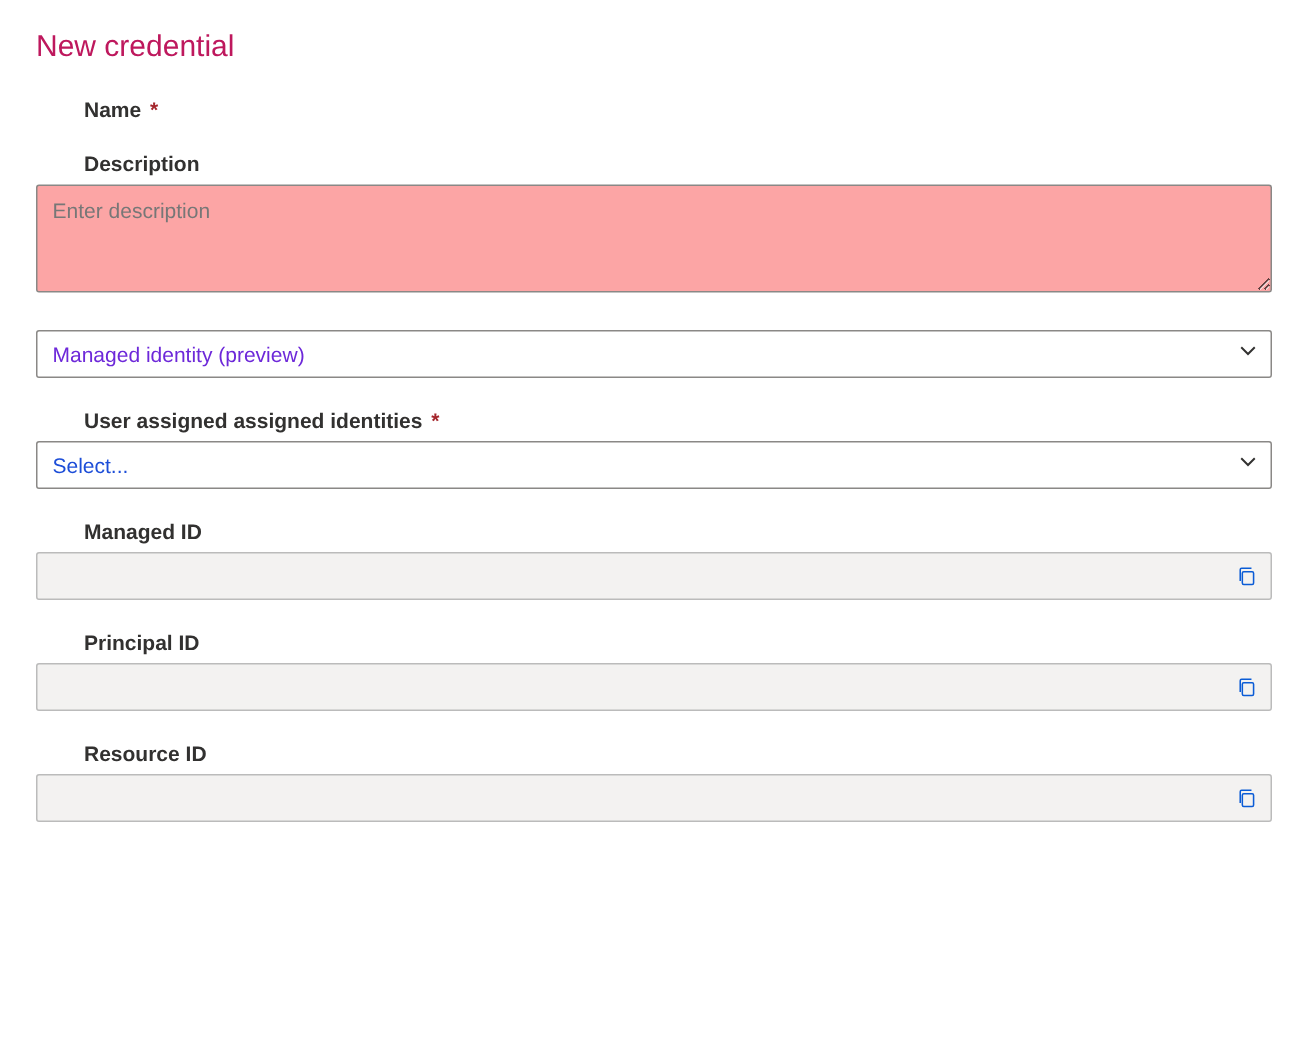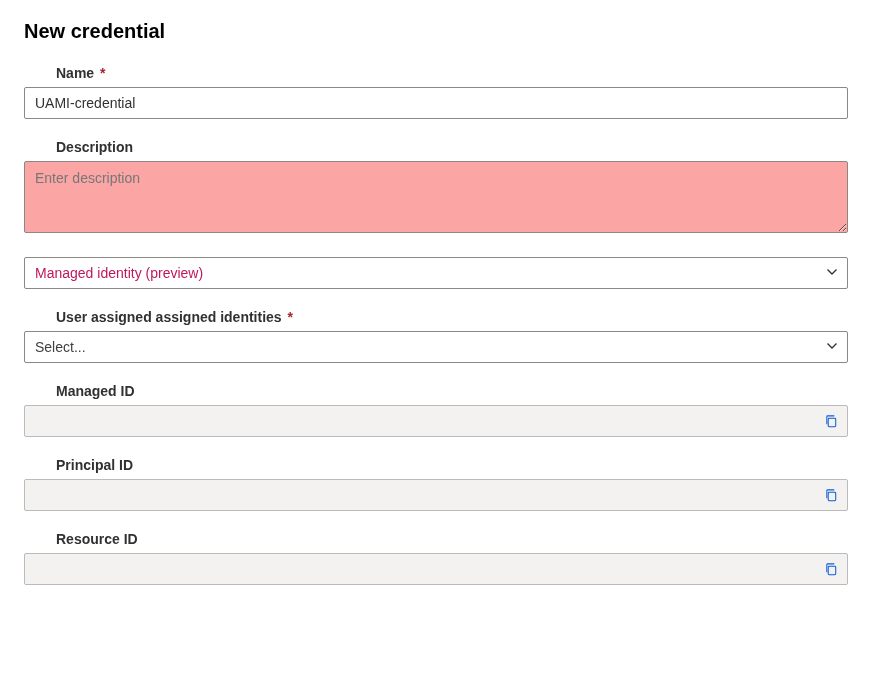--- a/index.html
+++ b/index.html
@@ -5,22 +5,22 @@
     * { box-sizing: border-box; margin: 0; padding: 0; }
     body {
       font-family: "Segoe UI", -apple-system, sans-serif;
       background: #fff;
       padding: 20px 24px;
       color: #323130;
       width: 872px;
     }
     .page-title {
       font-size: 20px;
-      font-weight: 700;
-      color: #000000;
+      font-weight: 400;
+      color: #be185d;
       margin-bottom: 22px;
     }
     .field {
       margin-bottom: 20px;
     }
     .field-label {
       font-size: 14px;
       font-weight: 600;
       color: #323130;
       display: block;
@@ -65,23 +65,23 @@
       height: 32px;
       border: 1px solid #8a8886;
       border-radius: 2px;
       padding: 0 34px 0 10px;
       font-size: 14px;
       font-family: inherit;
       background: #fff;
       display: flex;
       align-items: center;
       cursor: pointer;
-      color: #be185d;
-    }
-    .select-box.placeholder { color: #404040; }
+      color: #6d28d9;
+    }
+    .select-box.placeholder { color: #1d4ed8; }
     .chevron {
       position: absolute;
       right: 10px;
       top: 50%;
       transform: translateY(-50%);
       pointer-events: none;
     }
     .readonly-wrap {
       position: relative;
       width: 100%;
@@ -119,21 +119,20 @@
 </head>
 <body>
 
 <h1 class="page-title">New credential</h1>
 
 <div class="field">
   <label class="field-label">
     <span>Name</span>
     <span class="required-mark">*</span>
   </label>
-  <input type="text" class="text-input" value="UAMI-credential" style="">
 </div>
 
 <div class="field">
   <label class="field-label">
     <span>Description</span>
   </label>
   <textarea class="textarea-input" placeholder="Enter description" style=""></textarea>
 </div>
 
 <div class="field">

